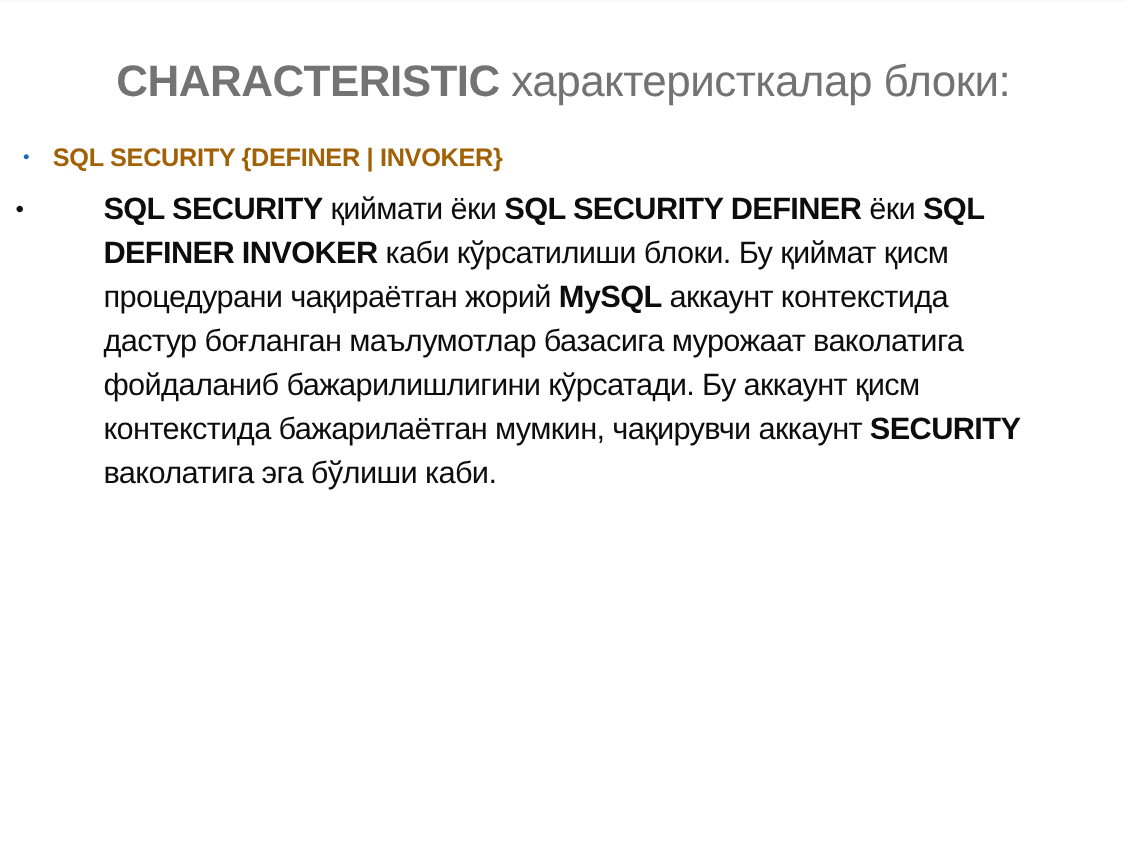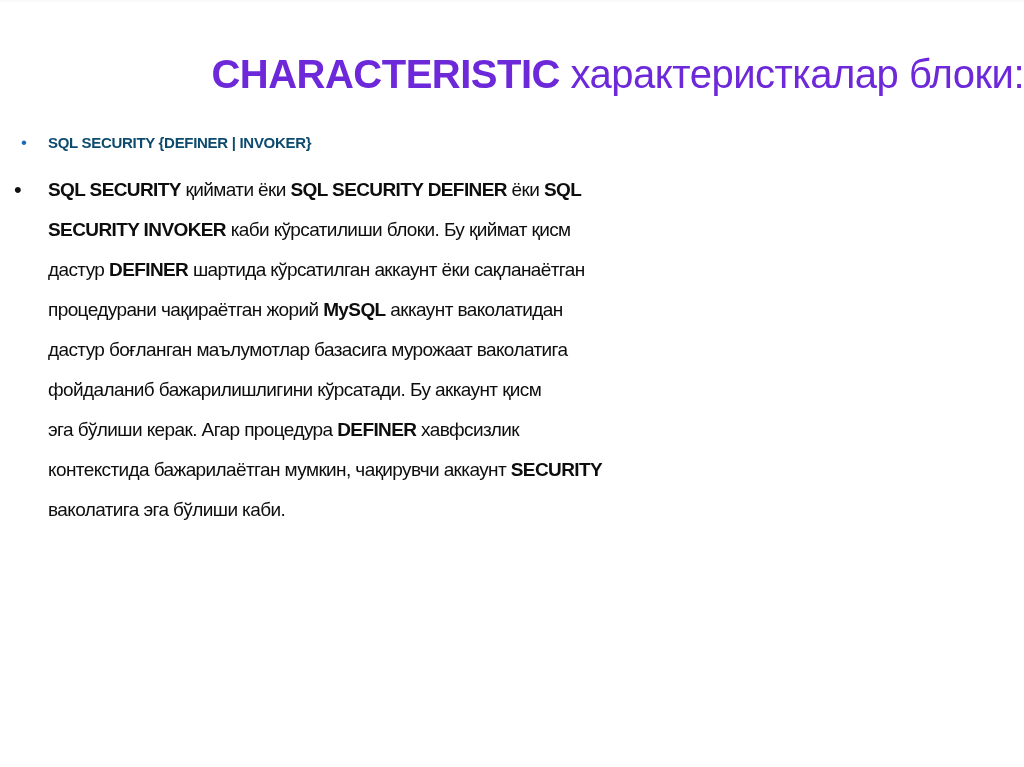--- a/index.html
+++ b/index.html
@@ -16,25 +16,25 @@
     width: 1024px;
     height: 767px;
     background: #ffffff;
     border-top: 2px solid #fafafa;
     box-sizing: border-box;
     overflow: hidden;
   }
   .title {
     margin: 0;
     padding-top: 48px;
-    text-align: right;
+    text-align: center;
     font-size: 40px;
     line-height: 48px;
     letter-spacing: -0.5px;
-    color: #6d28d9;
+    color: #737373;
     font-weight: 400;
     white-space: nowrap;
   }
   .title .title-bold {
     font-weight: 700;
   }
   .content {
     margin-top: 30px;
     padding-left: 14px;
     padding-right: 10px;
@@ -61,31 +61,32 @@
   }
   .bullet-row.black .marker {
     font-size: 22px;
     line-height: 40px;
   }
   .bullet-text {
     flex: 1;
     min-width: 0;
   }
   .bullet-row.blue .bullet-text {
-    color: #0c4a6e;
-    font-size: 15px;
+    color: #a16207;
+    font-size: 23px;
     line-height: 30px;
     font-weight: 700;
     letter-spacing: -0.3px;
   }
   .bullet-row.black .bullet-text {
     color: #0d0d0d;
-    font-size: 19px;
+    font-size: 28px;
     line-height: 40px;
     letter-spacing: -0.6px;
+    margin-left: 46px;
   }
   .text-line {
     white-space: nowrap;
   }
   .seg-bold {
     font-weight: 700;
   }
 </style>
 </head>
 <body>
@@ -96,24 +97,22 @@
       <div class="bullet-row blue">
         <span class="marker">•</span>
         <div class="bullet-text">
           <div class="text-line"><span class="seg-bold">SQL SECURITY {DEFINER | INVOKER}</span></div>
         </div>
       </div>
       <div class="bullet-row black">
         <span class="marker">•</span>
         <div class="bullet-text">
           <div class="text-line"><span class="seg-bold">SQL SECURITY</span><span> қиймати ёки </span><span class="seg-bold">SQL SECURITY DEFINER</span><span> ёки </span><span class="seg-bold">SQL</span></div>
-          <div class="text-line"><span class="seg-bold">SECURITY INVOKER</span><span> каби кўрсатилиши блоки. Бу қиймат қисм</span></div>
-          <div class="text-line"><span>дастур </span><span class="seg-bold">DEFINER</span><span> шартида кўрсатилган аккаунт ёки сақланаётган</span></div>
-          <div class="text-line"><span>процедурани чақираётган жорий </span><span class="seg-bold">MySQL</span><span> аккаунт ваколатидан</span></div>
+          <div class="text-line"><span class="seg-bold">DEFINER INVOKER</span><span> каби кўрсатилиши блоки. Бу қиймат қисм</span></div>
+          <div class="text-line"><span>процедурани чақираётган жорий </span><span class="seg-bold">MySQL</span><span> аккаунт контекстида</span></div>
           <div class="text-line"><span>дастур боғланган маълумотлар базасига мурожаат ваколатига</span></div>
           <div class="text-line"><span>фойдаланиб бажарилишлигини кўрсатади. Бу аккаунт қисм</span></div>
-          <div class="text-line"><span>эга бўлиши керак. Агар процедура </span><span class="seg-bold">DEFINER</span><span> хавфсизлик</span></div>
           <div class="text-line"><span>контекстида бажарилаётган мумкин, чақирувчи аккаунт </span><span class="seg-bold">SECURITY</span></div>
           <div class="text-line"><span>ваколатига эга бўлиши каби.</span></div>
         </div>
       </div>
     </div>
 </div>
 
 </body></html>

